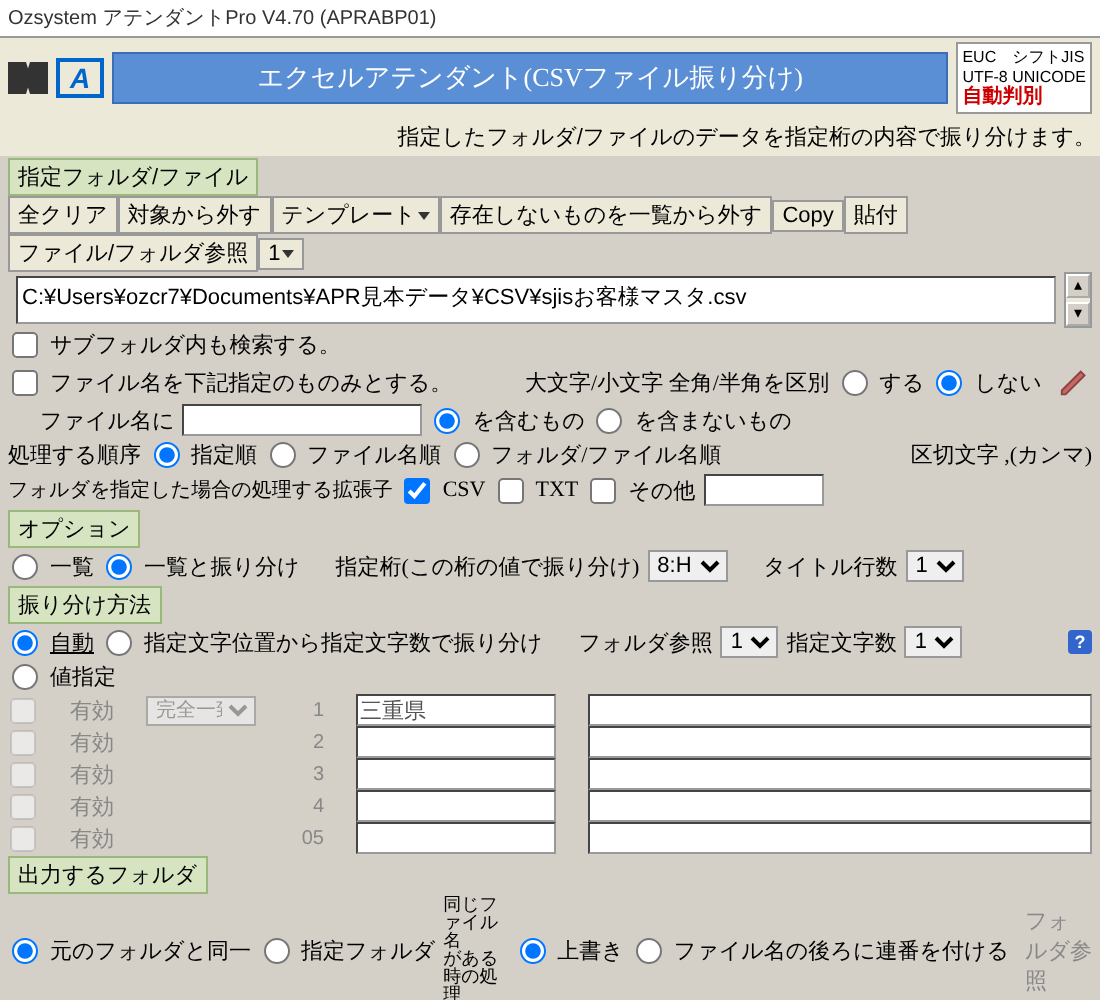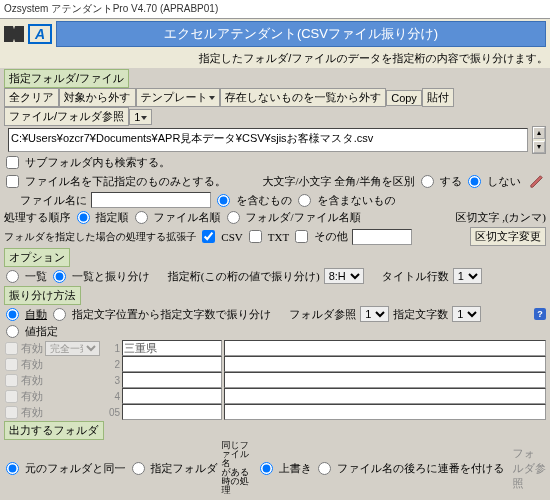--- a/index.html
+++ b/index.html
@@ -1,35 +1,35 @@
 <!DOCTYPE html>
 <html><head>
 <meta charset="utf-8">
 <style>
 * { box-sizing: border-box; margin: 0; padding: 0; }
 body { font-family: "MS UI Gothic", sans-serif; font-size: 11px; background: #d4d0c8; width: 550px; height: 500px; overflow: hidden; }
 .titlebar { background: #fff; padding: 2px 4px; font-size: 10px; color: #333; border-bottom: 1px solid #999; }
 .header-row { display: flex; align-items: center; padding: 2px 4px; gap: 4px; background: #ece9d8; }
 .book-icon { width: 20px; height: 16px; background: #333; display: inline-block; clip-path: polygon(0 0, 45% 0, 50% 20%, 55% 0, 100% 0, 100% 100%, 55% 100%, 50% 80%, 45% 100%, 0 100%); }
 .a-icon { width: 24px; height: 20px; border: 2px solid #0066cc; display: flex; align-items: center; justify-content: center; color: #0066cc; font-weight: bold; font-size: 14px; font-style: italic; }
-.title-banner { flex: 1; background: #5a8fd6; color: #fff; text-align: center; padding: 3px; font-size: 13px; border: 1px solid #3a6fb6; }
+.title-banner { flex: 1; background: #5a8fd6; color: #fff; text-align: center; padding: 3px; font-size: 13px; border: 1px solid #3a6fb6; font-family: Liberation Serif, serif; }
 .encoding-box { border: 1px solid #999; padding: 2px; font-size: 8px; line-height: 10px; background: #fff; }
 .encoding-box .auto { color: #c00; font-weight: bold; font-size: 10px; }
 .subtitle { text-align: right; padding: 2px; font-size: 11px; background: #ece9d8; }
 .section-label { background: #d6e4c1; border: 1px solid #9ab87a; padding: 1px 4px; font-size: 11px; margin: 1px 4px 0 4px; display: inline-block; }
 .toolbar { display: flex; gap: 0; padding: 0 4px; align-items: center; flex-wrap: wrap; }
 .btn { border: 1px solid #999; background: #ece9d8; padding: 1px 4px; font-size: 11px; cursor: pointer; text-align: right; }
 .path-box { margin: 2px 4px; background: #fff; border: 1px inset #999; height: 24px; padding: 2px; font-size: 11px; overflow: hidden; }
 .row { display: flex; align-items: center; gap: 4px; padding: 1px 4px; font-size: 11px; flex-wrap: nowrap; }
 .row label { white-space: nowrap; font-family: Liberation Serif, serif; }
 input[type=text] { border: 1px inset #999; background: #fff; font-size: 11px; padding: 1px; }
 input[type=checkbox], input[type=radio] { margin: 0 2px; }
 select { font-size: 11px; border: 1px solid #999; }
 .spacer { flex: 1; }
-.grid-row { display: flex; align-items: center; gap: 2px; padding: 0 4px; }
+.grid-row { display: flex; align-items: center; gap: 16px; padding: 0 4px; }
 .grid-row .num { width: 18px; text-align: right; font-size: 10px; }
 .grid-row input[type=checkbox] { margin: 0 1px; }
 .grid-row .sel { width: 55px; font-size: 10px; }
 .grid-row .txt1 { width: 100px; }
 .grid-row .txt2 { flex: 1; min-width: 200px; }
 .disabled { color: #888; }
 .dropdown-arrow { display:inline-block; width:0; height:0; border-left:3px solid transparent; border-right:3px solid transparent; border-top:4px solid #333; margin-left:1px; vertical-align:middle;}
 .help-icon { width:12px; height:12px; background:#36c; color:#fff; border-radius:2px; display:inline-flex; align-items:center; justify-content:center; font-size:9px; font-weight:bold; }
 .pen-icon { width:18px; height:18px; display:inline-block; }
 .scroll-v { width:14px; background:#ece9d8; border:1px solid #999; display:flex; flex-direction:column; }
@@ -39,20 +39,25 @@
 <body>
 
 
 
 <div class="titlebar">Ozsystem アテンダントPro V4.70 (APRABP01)</div>
 
 <div class="header-row">
   <span class="book-icon"></span>
   <span class="a-icon">A</span>
   <div class="title-banner">エクセルアテンダント(CSVファイル振り分け)</div>
+  <div class="encoding-box">
+    <div>EUC　シフトJIS</div>
+    <div>UTF-8 UNICODE</div>
+    <div class="auto">自動判別</div>
+  </div>
 </div>
 <div class="subtitle">指定したフォルダ/ファイルのデータを指定桁の内容で振り分けます。</div>
 
 <div class="section-label">指定フォルダ/ファイル</div>
 <div class="toolbar">
   <button class="btn">全クリア</button>
   <button class="btn">対象から外す</button>
   <button class="btn"><span>テンプレート</span><span class="dropdown-arrow"></span></button>
   <button class="btn">存在しないものを一覧から外す</button>
   <button class="btn">Copy</button>
@@ -114,21 +119,20 @@
 <div class="row">
   <label style="font-size:10px">フォルダを指定した場合の処理する拡張子</label>
   <input type="checkbox" checked="" style="">
     <label>CSV</label>
   <input type="checkbox" style="">
     <label>TXT</label>
   <input type="checkbox" style="">
     <label>その他</label>
   <input type="text" style="width: 60px;">
   <span class="spacer"></span>
-  <button class="btn">区切文字変更</button>
 </div>
 
 <div class="section-label">オプション</div>
 <div class="row">
   <input type="radio" name="opt" style="">
     <label>一覧</label>
   <input type="radio" name="opt" checked="" style="">
     <label>一覧と振り分け</label>
   <span style="width:10px"></span>
   <label>指定桁(この桁の値で振り分け)</label>

